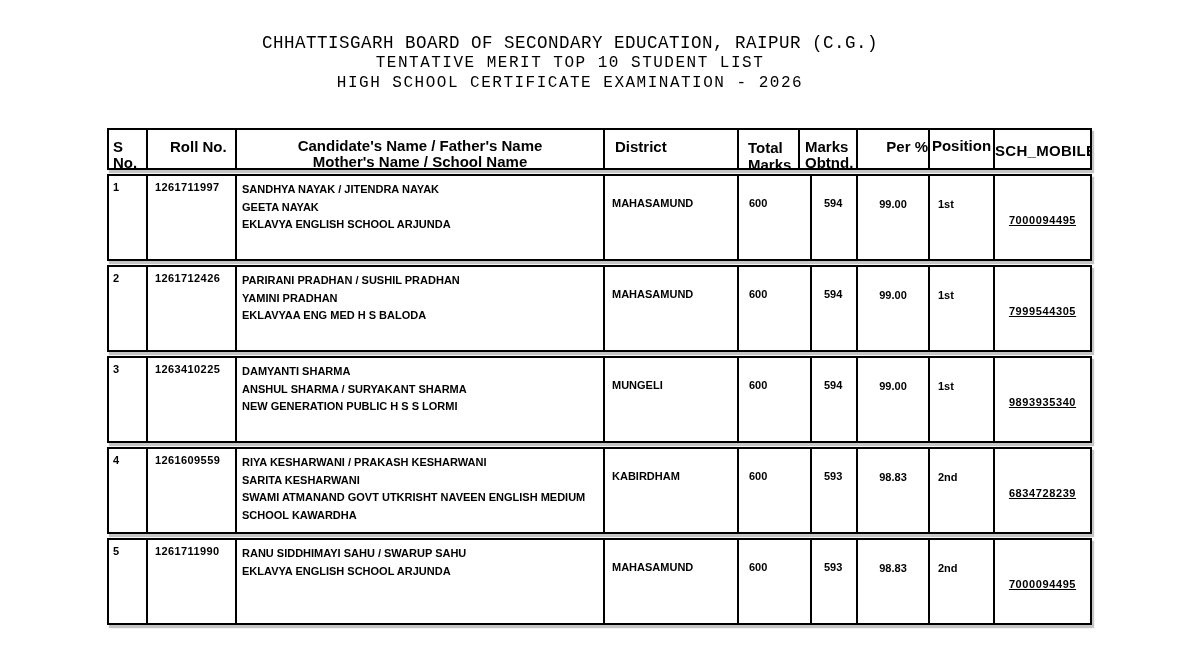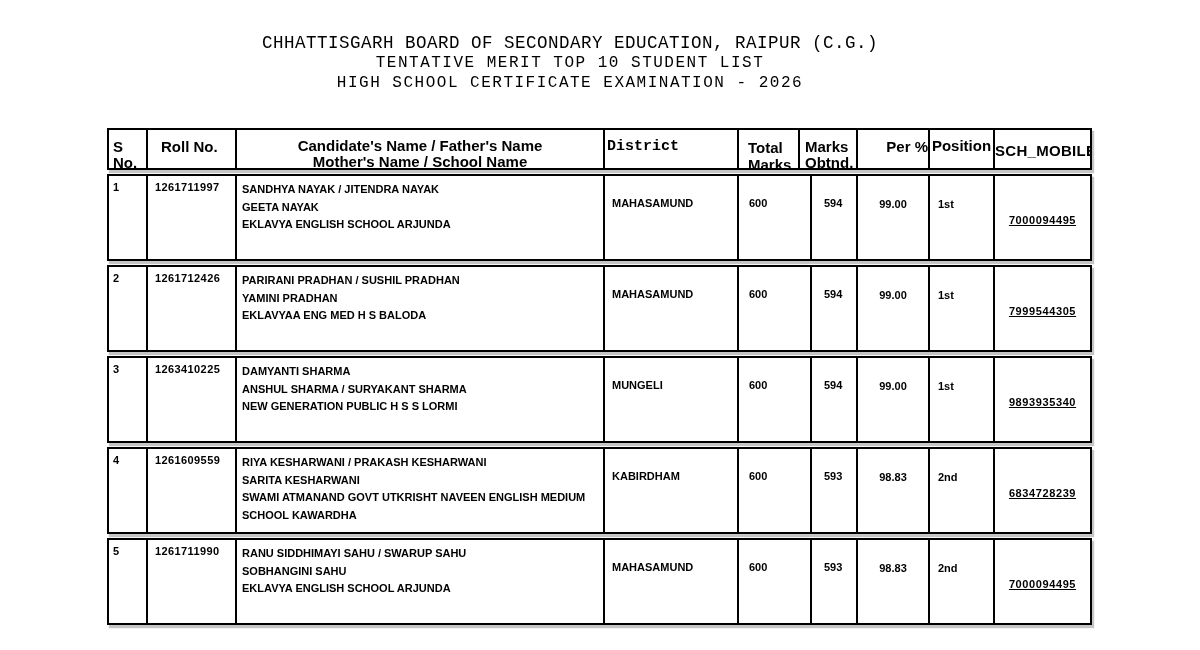--- a/index.html
+++ b/index.html
@@ -32,23 +32,23 @@
     box-shadow:2px 3px 1px rgba(90,90,90,0.35);
     margin-bottom:4px;
   }
   .thead{height:42px;}
   .trow{height:87px;}
   .cell{box-sizing:border-box;border-left:2px solid #000;overflow:hidden;}
   .cell:first-child{border-left:none;}
 
   .hcell{font-size:15px;font-weight:bold;padding-top:9px;line-height:16px;}
   .h-sno{padding-left:4px;}
-  .h-roll{padding-left:13px;}
+  .h-roll{padding-left:22px;}
   .h-name{text-align:center;padding-top:8px;}
-  .h-district{padding-left:2px;font-family:Liberation Mono, monospace;}
+  .h-district{padding-left:10px;}
   .h-total{padding-left:9px;line-height:17px;}
   .h-obtnd{padding-left:5px;line-height:16px;}
   .h-per{text-align:right;}
   .h-pos{text-align:center;padding-top:8px;}
   .h-mob{text-align:center;padding-top:13px;letter-spacing:0.3px;}
 
   .dcell{font-size:11px;font-weight:bold;}
   .d-sno{padding:5px 0 0 4px;}
   .d-roll{padding:5px 0 0 7px;letter-spacing:0.4px;}
   .d-name{padding:5px 6px 0 5px;line-height:17.5px;}
@@ -158,21 +158,20 @@
       <div class="cell dcell d-per">98.83</div>
       <div class="cell dcell d-pos">2nd</div>
       <div class="cell dcell d-mob">6834728239</div>
     </div>
 
     <div class="tbox trow">
       <div class="cell dcell d-sno">5</div>
       <div class="cell dcell d-roll">1261711990</div>
       <div class="cell dcell d-name">
         <div>RANU SIDDHIMAYI SAHU / SWARUP SAHU</div>
-        <div>SOBHANGINI SAHU</div>
         <div class="school-line">EKLAVYA ENGLISH SCHOOL ARJUNDA</div>
       </div>
       <div class="cell dcell d-district">MAHASAMUND</div>
       <div class="cell dcell d-total">600</div>
       <div class="cell dcell d-obtnd">593</div>
       <div class="cell dcell d-per">98.83</div>
       <div class="cell dcell d-pos">2nd</div>
       <div class="cell dcell d-mob">7000094495</div>
     </div>
 

